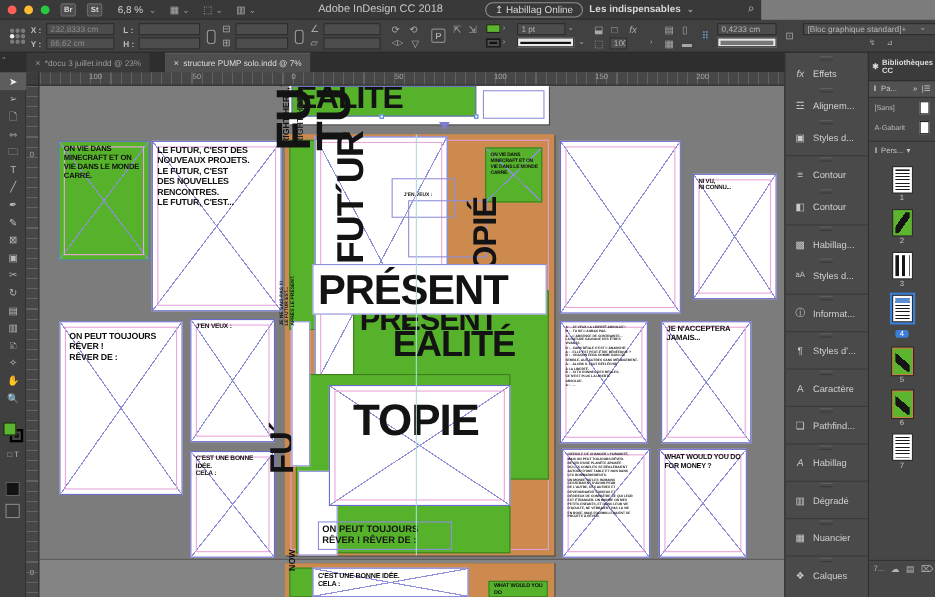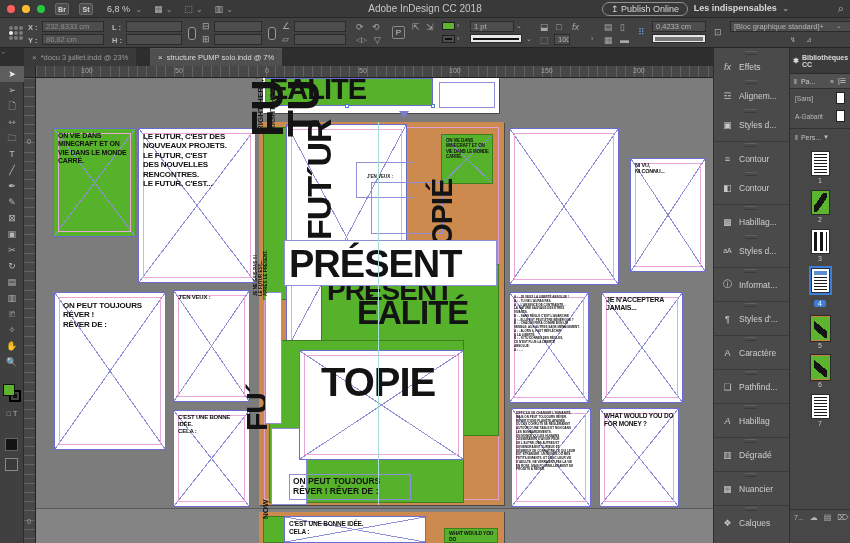--- a/index.html
+++ b/index.html
@@ -1,21 +1,21 @@
 <!DOCTYPE html>
 <html><head>
 <meta charset="utf-8">
 <style>
   * { box-sizing:border-box; margin:0; padding:0; }
   html,body { width:850px; height:543px; overflow:hidden; background:#2d2d2d;
     font-family:"Liberation Sans", sans-serif; }
   #app { position:relative; width:850px; height:543px; background:#7c7c7c; }
 
   
-  #titlebar { position:absolute; left:0; top:0; width:850px; height:18px; background:#393939;
+  #titlebar { position:absolute; left:0; top:0; width:692px; height:18px; background:#393939;
     border-bottom:1px solid #282828; color:#cfcfcf; font-size:10px; display:flex; align-items:center; }
   .tl { width:8px; height:8px; border-radius:50%; margin-left:7px; }
   .appbtn { margin-left:10px; width:14px; height:12px; background:#4d4d4d; border:1px solid #6a6a6a;
     border-radius:2px; font-size:7px; font-weight:bold; color:#d8d8d8; text-align:center; line-height:11px; }
   #zoom-box { margin-left:14px; color:#d0d0d0; font-size:9px; }
   .chev { color:#9a9a9a; font-size:8px; margin:0 3px; }
   .viewico { color:#b0b0b0; font-size:9px; margin-left:9px; }
   #win-title { position:absolute; left:0; right:0; text-align:center; font-size:10px; color:#c8c8c8; pointer-events:none; }
   #publish { position:absolute; right:162px; top:2px; height:14px; border:1px solid #909090; border-radius:8px;
     color:#d8d8d8; font-size:9px; line-height:12px; padding:0 8px; }
@@ -148,21 +148,21 @@
     <span class="appbtn">Br</span>
     <span class="appbtn">St</span>
     <span id="zoom-box">
       <span>6,8 %</span>
       <span class="chev">⌄</span>
     </span>
     <span class="viewico"><span>▦</span><span class="chev">⌄</span></span>
     <span class="viewico"><span>⬚</span><span class="chev">⌄</span></span>
     <span class="viewico"><span>▥</span><span class="chev">⌄</span></span>
     <span id="win-title">Adobe InDesign CC 2018</span>
-    <span id="publish"><span>↥</span> <span>Publish Online</span></span>
+    <span id="publish"><span>↥</span> <span>Habillag Online</span></span>
     <span id="workspace"><span>Les indispensables</span> <span class="chev">⌄</span></span>
     <span id="searchico">⌕</span>
   </div>
 
   <div id="cb">
     <span id="proxy">
       <i></i>
         <i></i>
         <i></i>
         <i class="on"></i>

